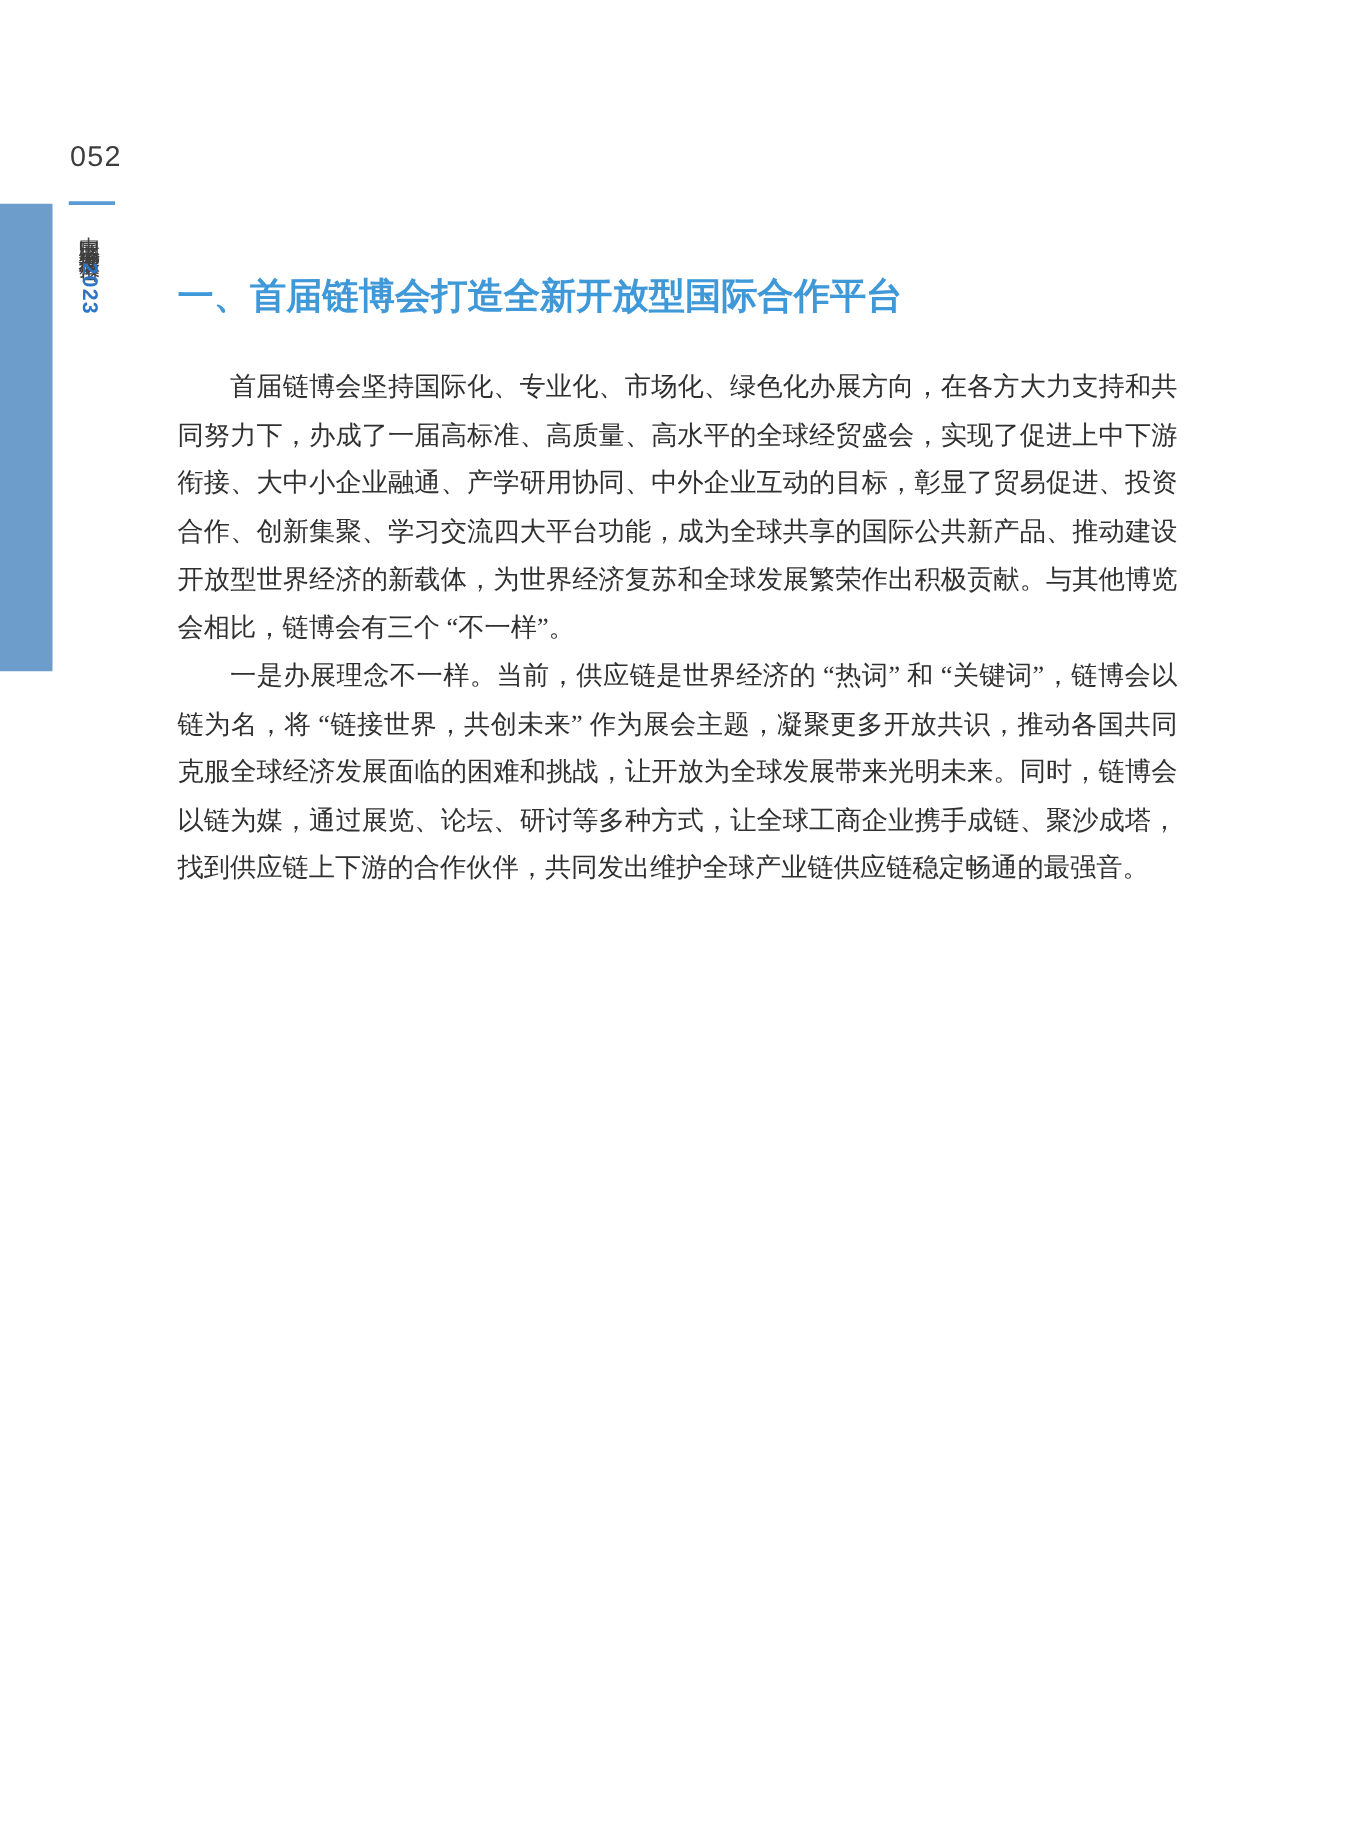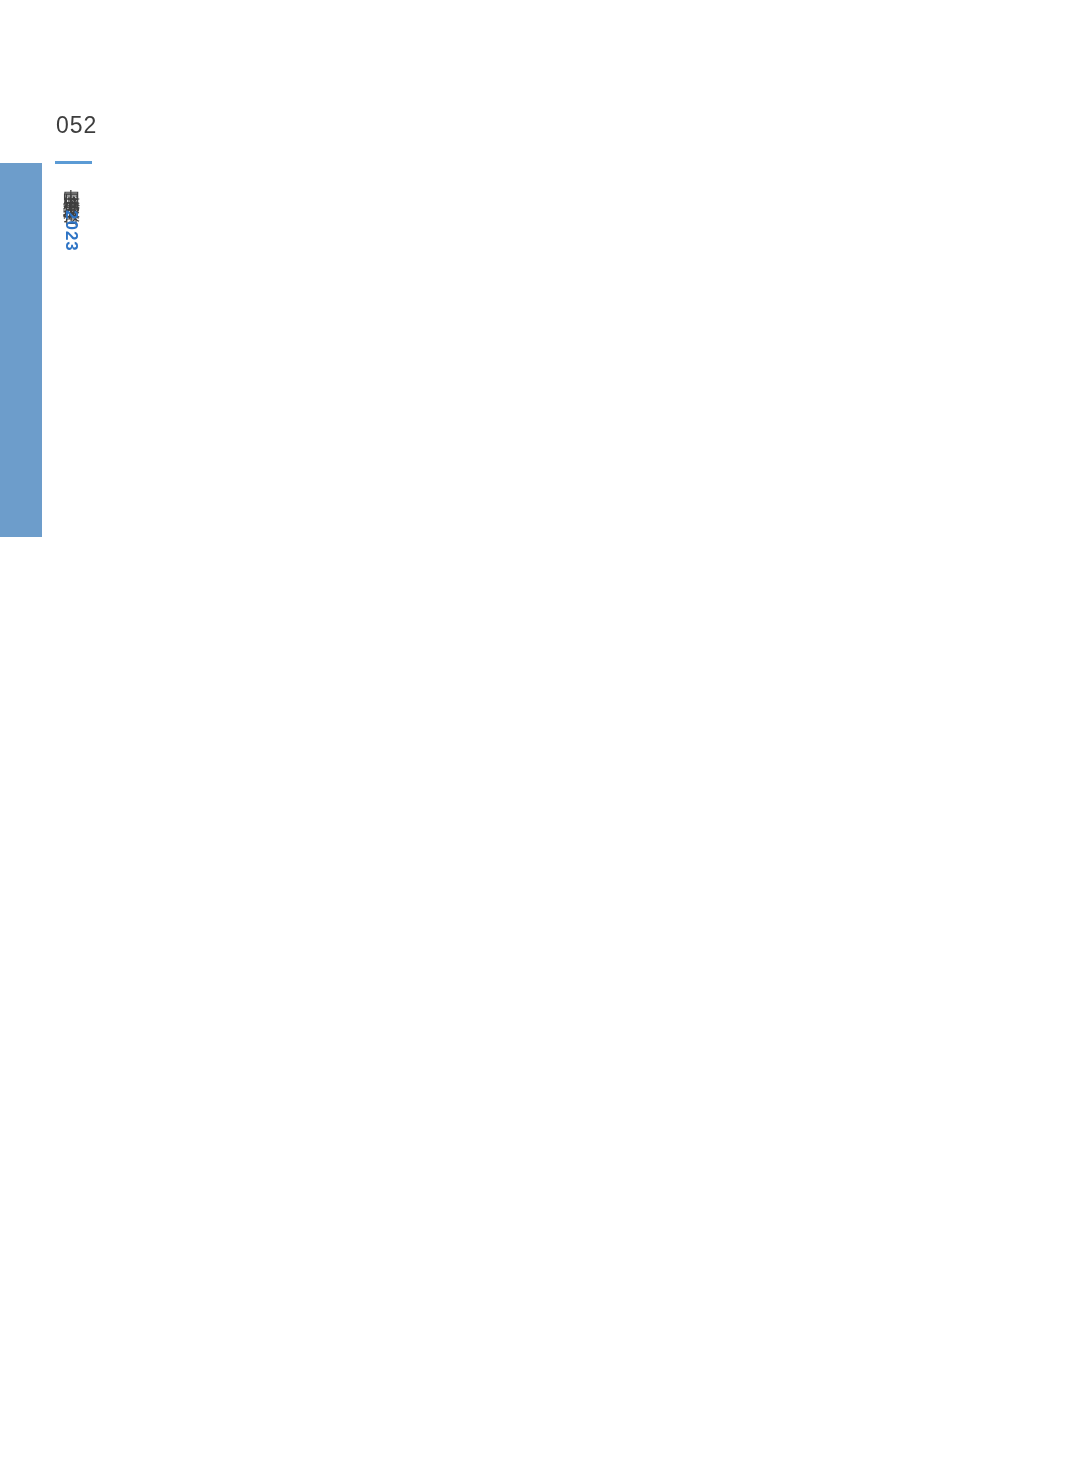--- a/index.html
+++ b/index.html
@@ -99,21 +99,24 @@
   <div class="page-number">052</div>
 
   <div class="page-rule"></div>
 
   <div class="vertical-title">
     <span>中国展览经济发展报告</span>
     <span class="year">2023</span>
   </div>
 
   <div class="content">
+    <h1 class="main-heading">一、首届链博会打造全新开放型国际合作平台</h1>
 
 
 
+    <p class="body-para">首届链博会坚持国际化、专业化、市场化、绿色化办展方向，在各方大力支持和共同努力下，办成了一届高标准、高质量、高水平的全球经贸盛会，实现了促进上中下游衔接、大中小企业融通、产学研用协同、中外企业互动的目标，彰显了贸易促进、投资合作、创新集聚、学习交流四大平台功能，成为全球共享的国际公共新产品、推动建设开放型世界经济的新载体，为世界经济复苏和全球发展繁荣作出积极贡献。与其他博览会相比，链博会有三个 “不一样”。</p>
 
+    <p class="body-para">一是办展理念不一样。当前，供应链是世界经济的 “热词” 和 “关键词”，链博会以链为名，将 “链接世界，共创未来” 作为展会主题，凝聚更多开放共识，推动各国共同克服全球经济发展面临的困难和挑战，让开放为全球发展带来光明未来。同时，链博会以链为媒，通过展览、论坛、研讨等多种方式，让全球工商企业携手成链、聚沙成塔，找到供应链上下游的合作伙伴，共同发出维护全球产业链供应链稳定畅通的最强音。</p>
 
 
   </div>
 
 </div>
 
 </body></html>

